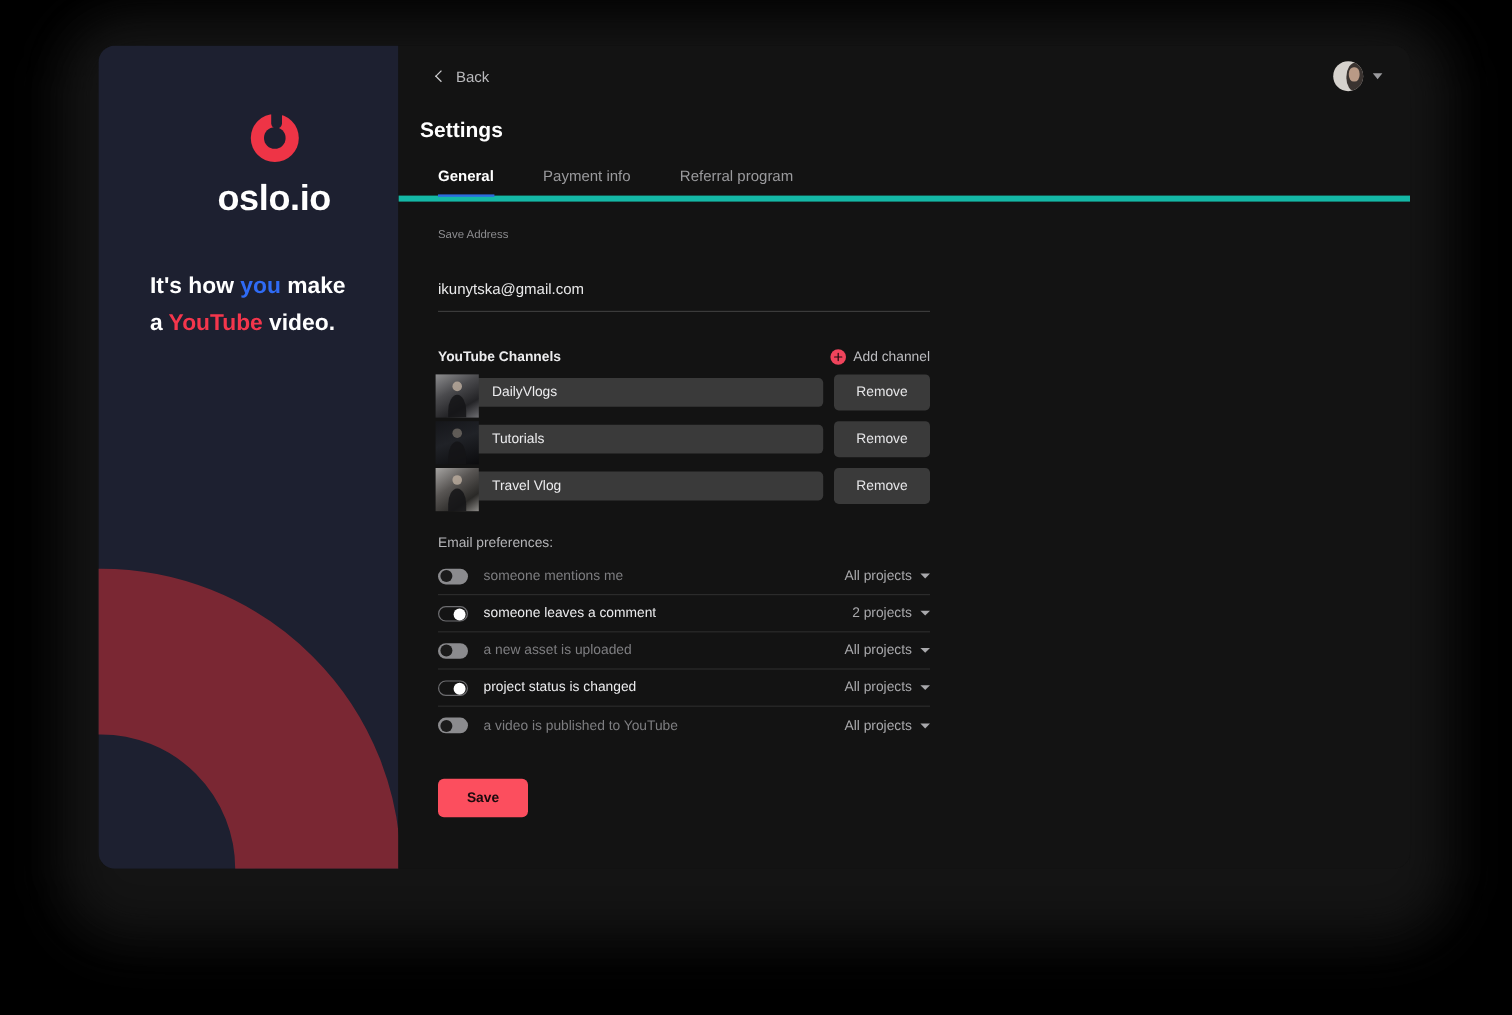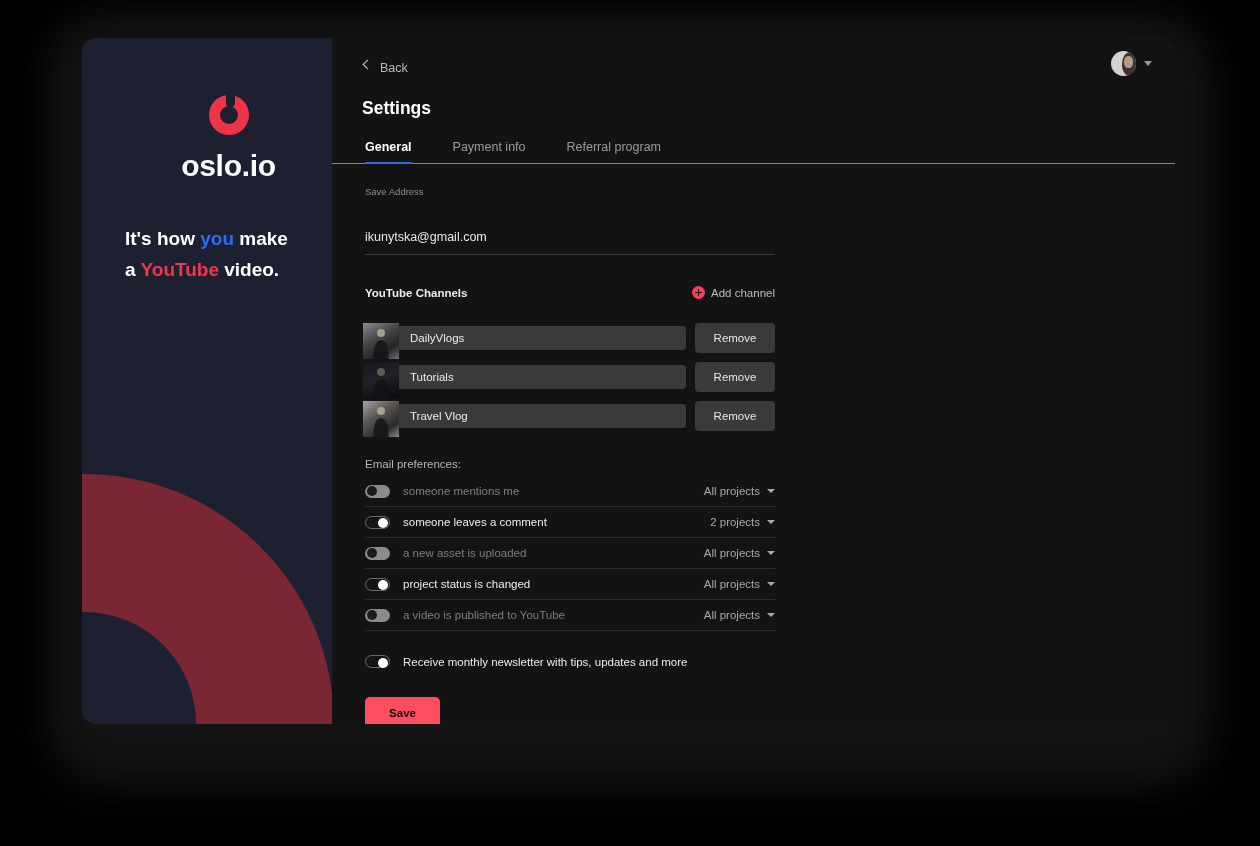--- a/index.html
+++ b/index.html
@@ -134,21 +134,21 @@
     overflow: hidden;
   }
 
   .topbar {
     position: relative;
     height: 46px;
     padding: 16px 0 0 32px;
   }
   .back-link {
     display: inline-flex;
-    align-items: flex-start;
+    align-items: center;
     gap: 9px;
     color: #b9b9bc;
     font-size: 12.5px;
     cursor: pointer;
     user-select: none;
   }
   .chev-left {
     display: inline-block;
     width: 7px; height: 7px;
     border-left: 1.6px solid #cfcfd2;
@@ -187,33 +187,33 @@
     border-radius: 45%;
   }
   .caret-down {
     width: 0; height: 0;
     border-left: 4.5px solid transparent;
     border-right: 4.5px solid transparent;
     border-top: 5px solid #9b9b9e;
   }
 
   .page-title {
-    padding: 14px 0 0 30px;
+    padding: 14px 0 0 18px;
     color: #ffffff;
     font-size: 17.5px;
     font-weight: bold;
   }
 
   
   .tabs {
     position: relative;
     display: flex;
     gap: 41px;
     padding: 21px 0 0 33px;
-    border-bottom: 1px solid #14b8a6;
+    border-bottom: 5px solid #14b8a6;
   }
   .tab {
     position: relative;
     padding-bottom: 9px;
     font-size: 12.5px;
     color: #9a9a9d;
     cursor: pointer;
     user-select: none;
   }
   .tab.active {
@@ -252,21 +252,21 @@
     width: 100%;
     font-family: "Liberation Sans", sans-serif;
     margin-top: 28px;
   }
 
   .section-head {
     display: flex;
     align-items: center;
     justify-content: space-between;
     margin-top: 31px;
-    margin-bottom: 24px;
+    margin-bottom: 8px;
   }
   .section-title {
     font-size: 11.5px;
     font-weight: bold;
     color: #ececee;
   }
   .add-channel {
     display: flex;
     align-items: center;
     gap: 6px;
@@ -602,25 +602,19 @@
           <span class="toggle off">
               <span class="knob"></span>
             </span>
           <span class="pref-label dim">a video is published to YouTube</span>
           <span class="pref-select">
             <span>All projects</span>
             <span class="sel-caret"></span>
           </span>
         </div>
 
-        <div class="newsletter-row">
-          <span class="toggle on">
-              <span class="knob"></span>
-            </span>
-          <span class="pref-label lit">Receive monthly newsletter with tips, updates and more</span>
-        </div>
 
         <button class="save-btn">Save</button>
 
       </div>
     </section>
   </div>
 </div>
 
 </body></html>

